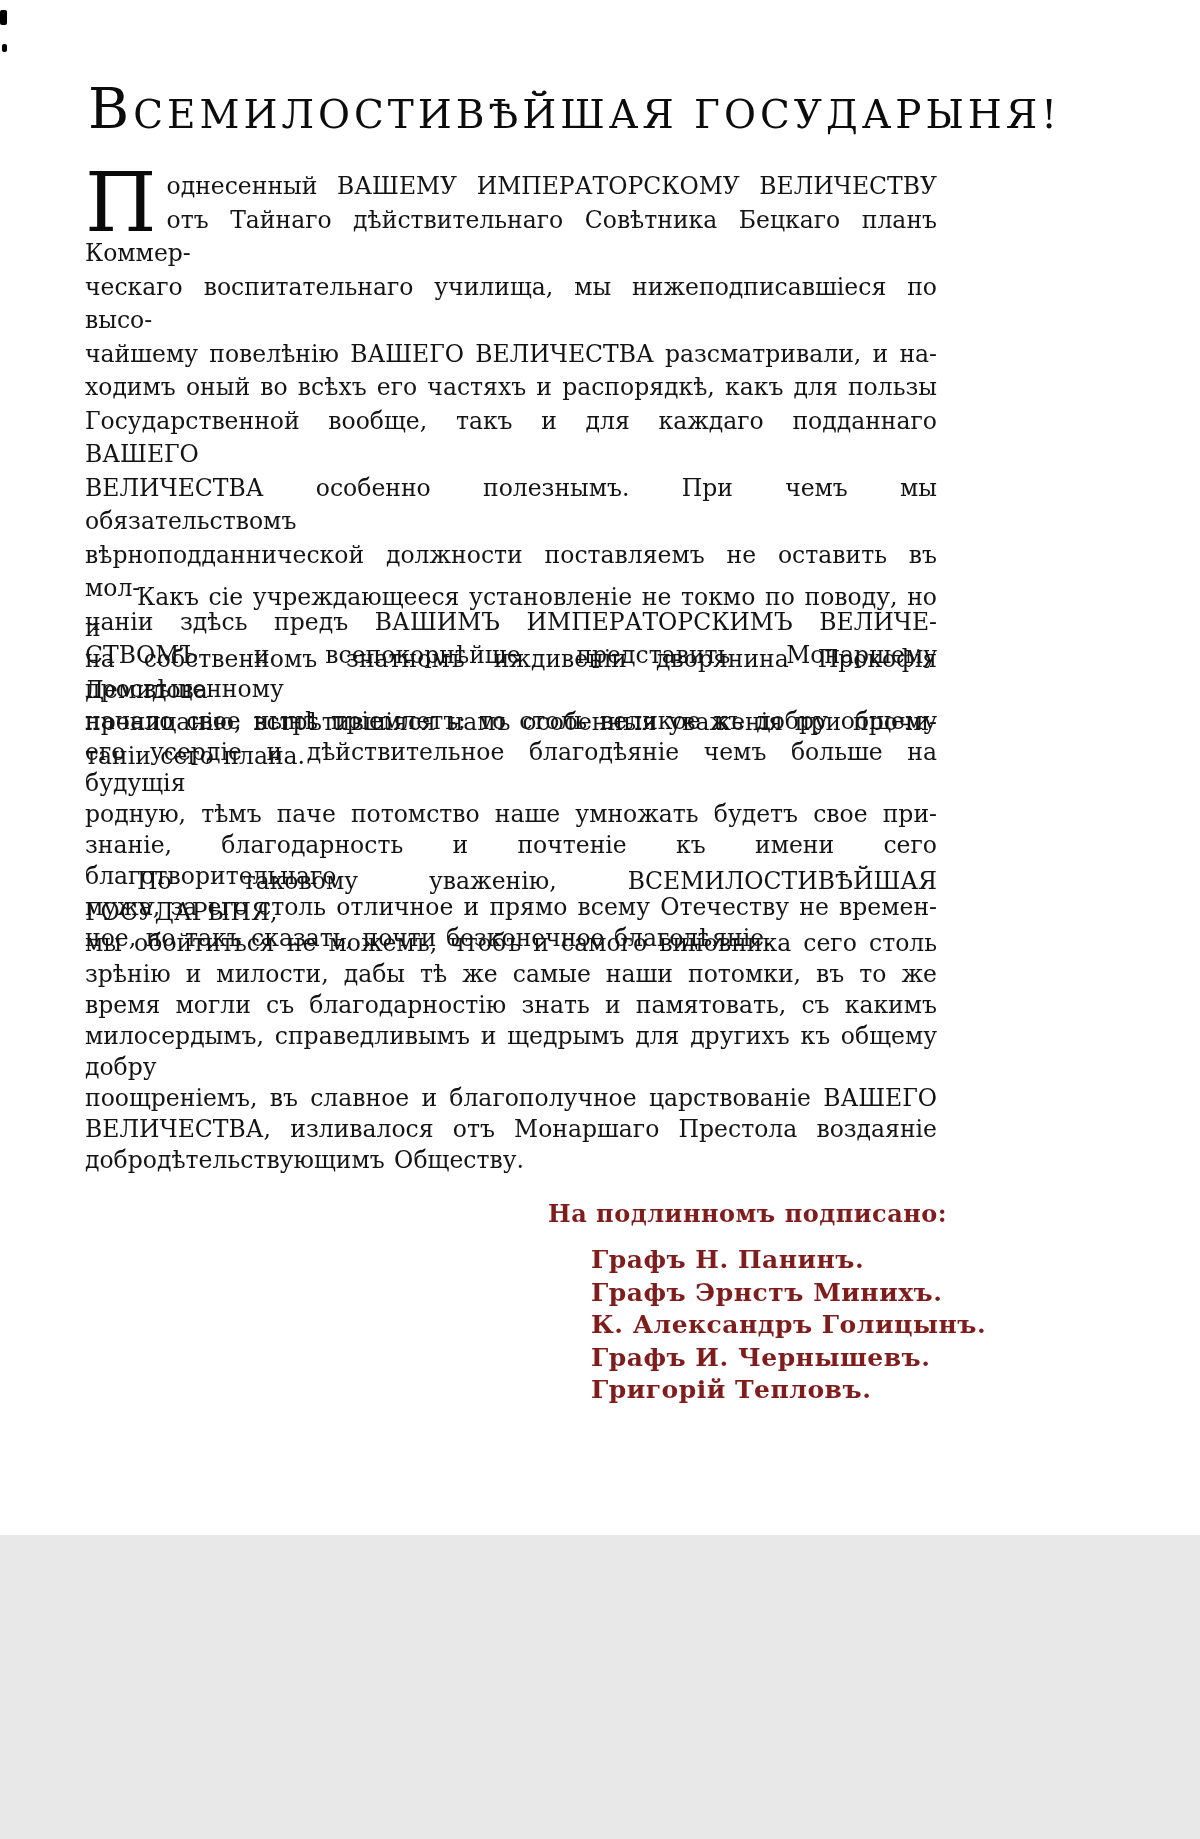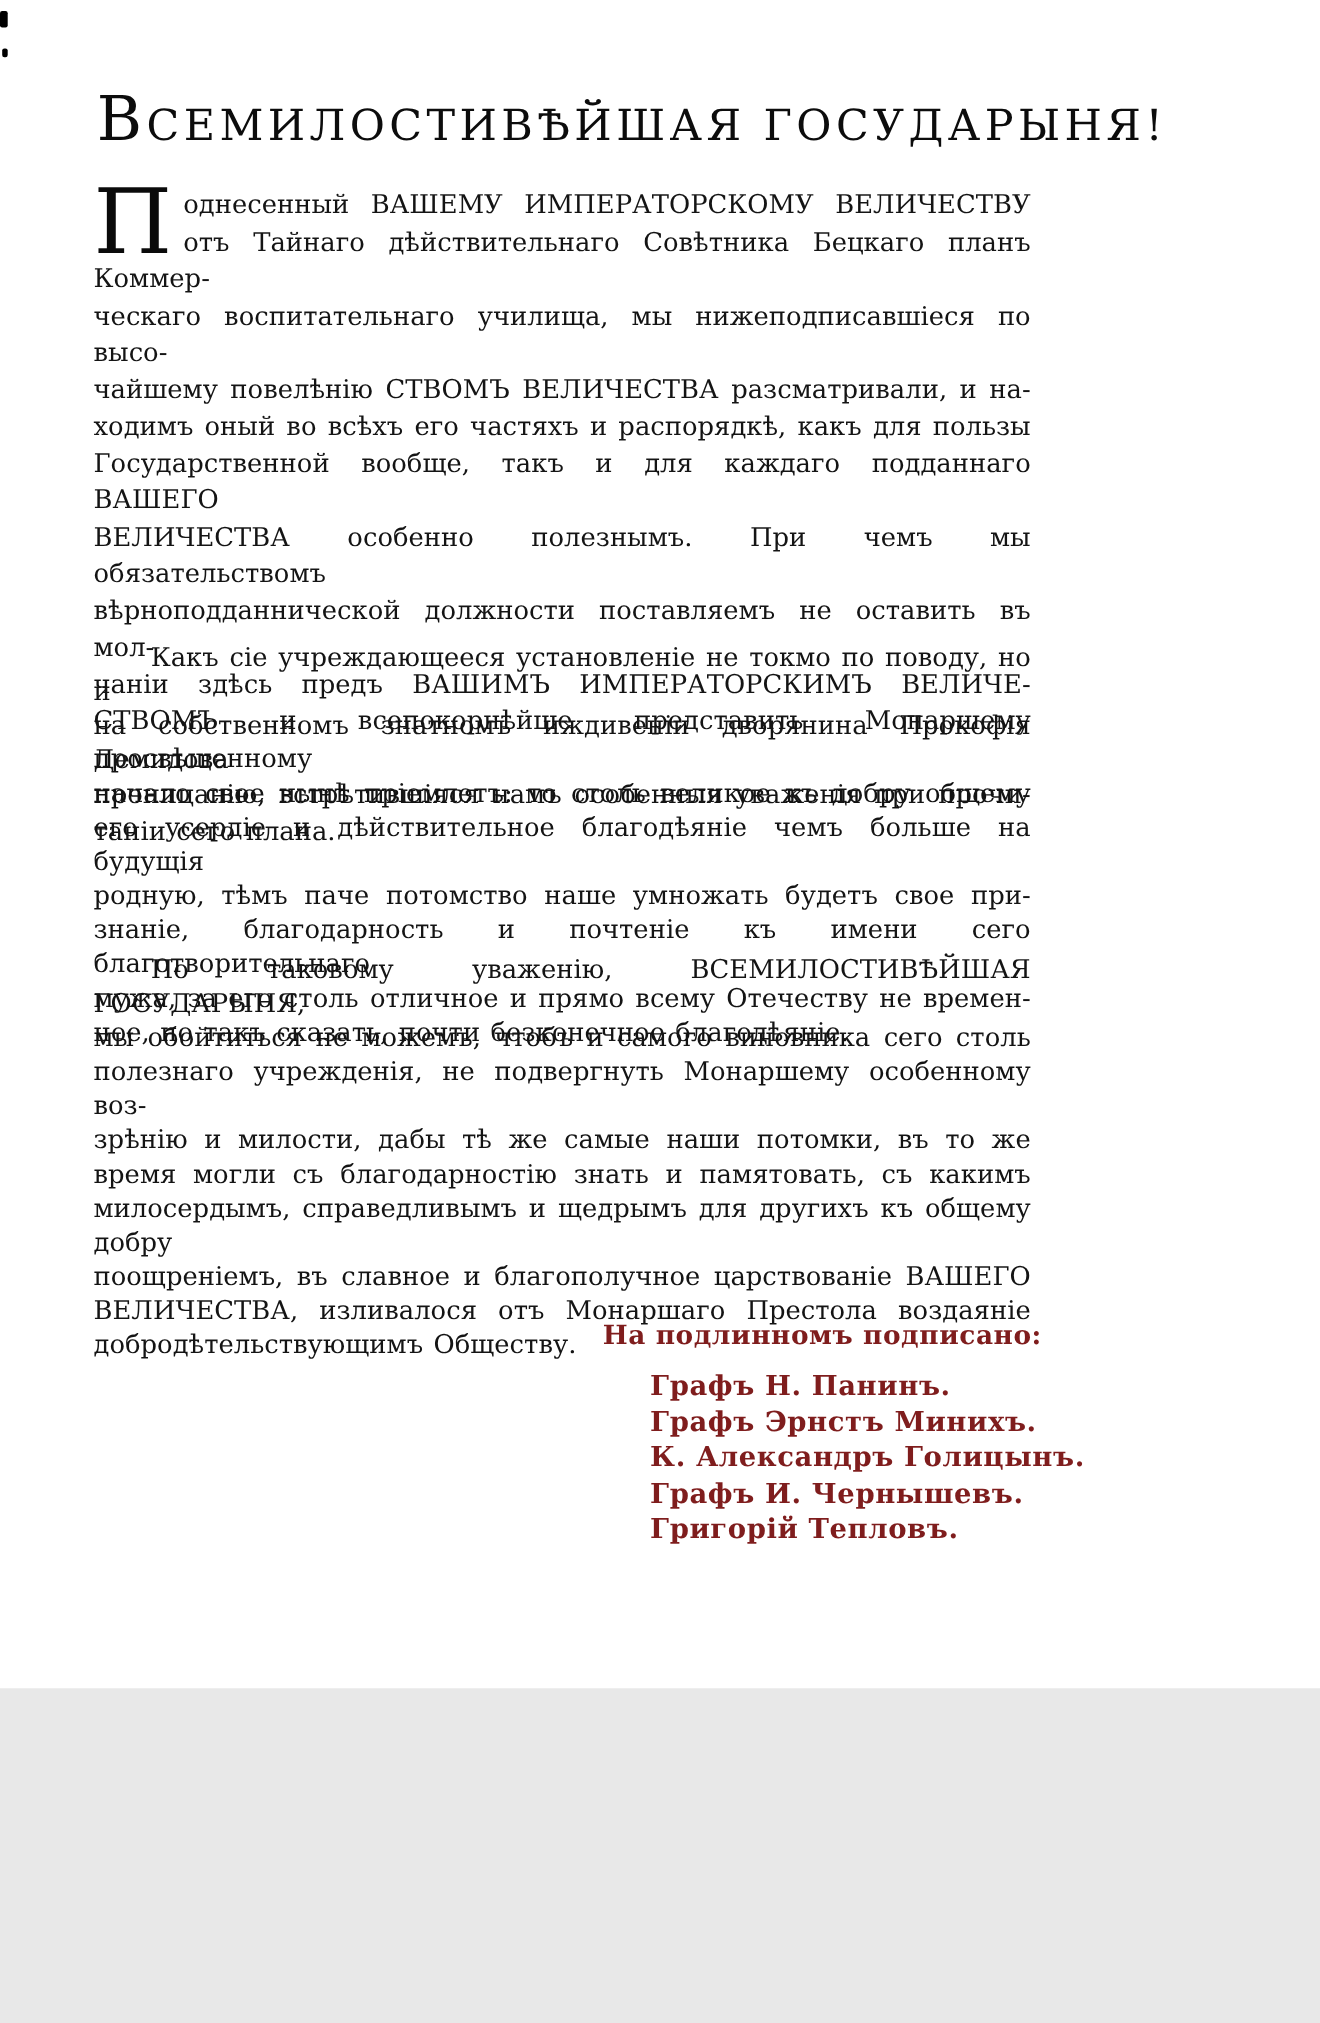--- a/index.html
+++ b/index.html
@@ -69,21 +69,21 @@
   <div class="artifact a2"></div>
 
   <h1 class="title"><span class="initial">В</span><span>СЕМИЛОСТИВѢЙШАЯ ГОСУДАРЫНЯ!</span></h1>
 
   <div class="para para1">
     <span class="dropcap">П</span>
     <div class="lines">
         <div class="line">однесенный ВАШЕМУ ИМПЕРАТОРСКОМУ ВЕЛИЧЕСТВУ</div>
         <div class="line">отъ Тайнаго дѣйствительнаго Совѣтника Бецкаго планъ Коммер-</div>
         <div class="line">ческаго воспитательнаго училища, мы нижеподписавшіеся по высо-</div>
-        <div class="line">чайшему повелѣнію СТВОМЪ ВЕЛИЧЕСТВА разсматривали, и на-</div>
+        <div class="line">чайшему повелѣнію ВАШЕГО ВЕЛИЧЕСТВА разсматривали, и на-</div>
         <div class="line">ходимъ оный во всѣхъ его частяхъ и распорядкѣ, какъ для пользы</div>
         <div class="line">Государственной вообще, такъ и для каждаго подданнаго ВАШЕГО</div>
         <div class="line">ВЕЛИЧЕСТВА особенно полезнымъ. При чемъ мы обязательствомъ</div>
         <div class="line">вѣрноподданнической должности поставляемъ не оставить въ мол-</div>
         <div class="line">чаніи здѣсь предъ ВАШИМЪ ИМПЕРАТОРСКИМЪ ВЕЛИЧЕ-</div>
         <div class="line">СТВОМЪ и всепокорнѣйше представить Монаршему просвѣщенному</div>
         <div class="line">проницанію, встрѣтившіяся намъ особенныя уваженія при прочи-</div>
         <div class="line">таніи сего плана.</div>
       </div>
   </div>
@@ -98,21 +98,20 @@
         <div class="line">знаніе, благодарность и почтеніе къ имени сего благотворительнаго</div>
         <div class="line">мужа, за его столь отличное и прямо всему Отечеству не времен-</div>
         <div class="line">ное, но такъ сказать, почти безконечное благодѣяніе.</div>
       </div>
   </div>
 
   <div class="para para3">
     <div class="lines">
         <div class="line">По таковому уваженію, ВСЕМИЛОСТИВѢЙШАЯ ГОСУДАРЫНЯ,</div>
         <div class="line">мы обойтиться не можемъ, чтобъ и самого виновника сего столь</div>
-        <div class="line">полезнаго учрежденія, не подвергнуть Монаршему особенному воз-</div>
         <div class="line">зрѣнію и милости, дабы тѣ же самые наши потомки, въ то же</div>
         <div class="line">время могли съ благодарностію знать и памятовать, съ какимъ</div>
         <div class="line">милосердымъ, справедливымъ и щедрымъ для другихъ къ общему добру</div>
         <div class="line">поощреніемъ, въ славное и благополучное царствованіе ВАШЕГО</div>
         <div class="line">ВЕЛИЧЕСТВА, изливалося отъ Монаршаго Престола воздаяніе</div>
         <div class="line">добродѣтельствующимъ Обществу.</div>
       </div>
   </div>
 
   <div class="sig">

